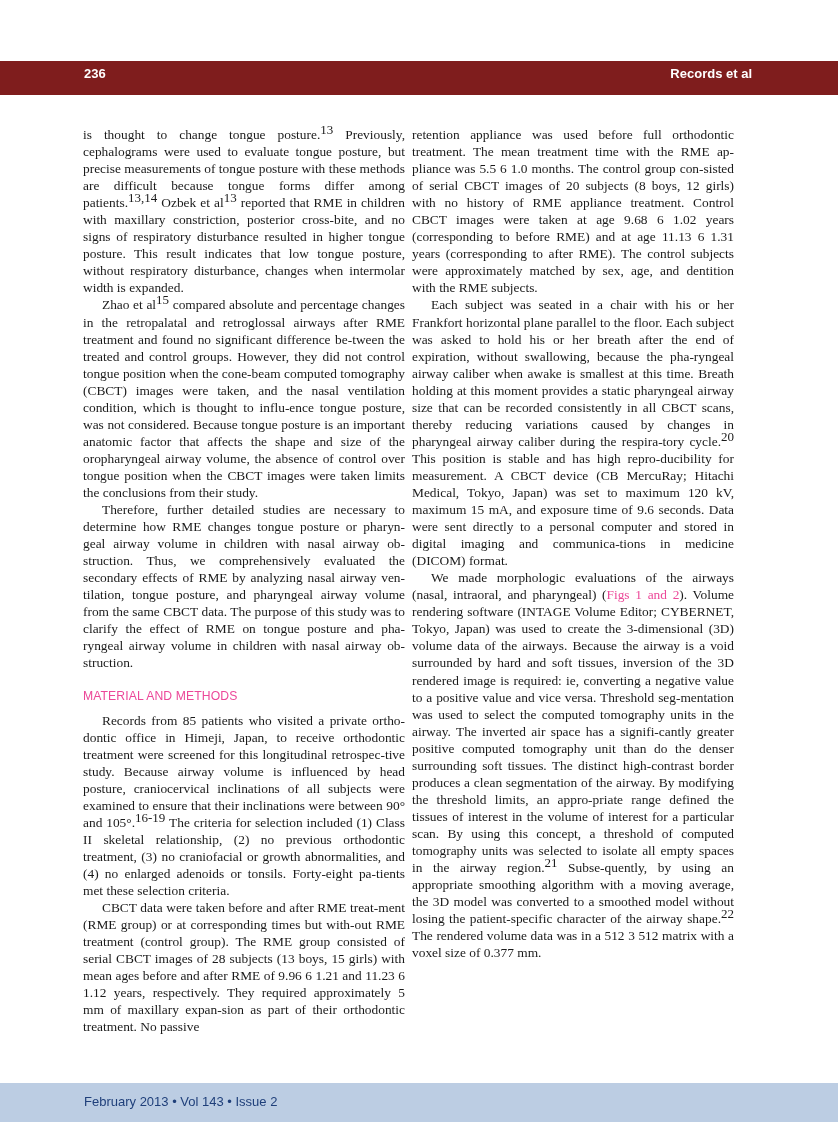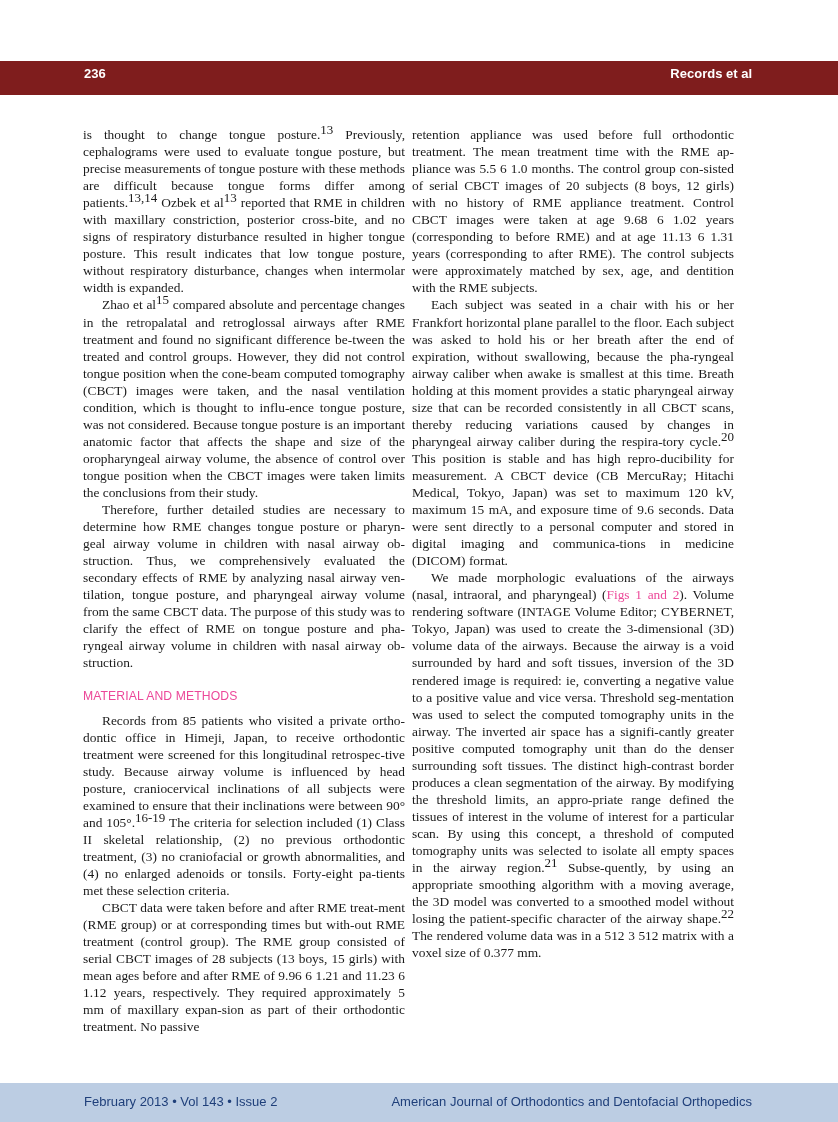--- a/index.html
+++ b/index.html
@@ -55,14 +55,13 @@
 </div>
 
 <div class="col col-right">
   <p>retention appliance was used before full orthodontic treatment. The mean treatment time with the RME ap-pliance was 5.5 6 1.0 months. The control group con-sisted of serial CBCT images of 20 subjects (8 boys, 12 girls) with no history of RME appliance treatment. Control CBCT images were taken at age 9.68 6 1.02 years (corresponding to before RME) and at age 11.13 6 1.31 years (corresponding to after RME). The control subjects were approximately matched by sex, age, and dentition with the RME subjects.</p>
   <p class="indent"><span>Each subject was seated in a chair with his or her Frankfort horizontal plane parallel to the floor. Each subject was asked to hold his or her breath after the end of expiration, without swallowing, because the pha-ryngeal airway caliber when awake is smallest at this time. Breath holding at this moment provides a static pharyngeal airway size that can be recorded consistently in all CBCT scans, thereby reducing variations caused by changes in pharyngeal airway caliber during the respira-tory cycle.</span><sup>20</sup><span> This position is stable and has high repro-ducibility for measurement. A CBCT device (CB MercuRay; Hitachi Medical, Tokyo, Japan) was set to maximum 120 kV, maximum 15 mA, and exposure time of 9.6 seconds. Data were sent directly to a personal computer and stored in digital imaging and communica-tions in medicine (DICOM) format.</span></p>
   <p class="indent"><span>We made morphologic evaluations of the airways (nasal, intraoral, and pharyngeal) (</span><span class="ref-link">Figs 1 and 2</span><span>). Volume rendering software (INTAGE Volume Editor; CYBERNET, Tokyo, Japan) was used to create the 3-dimensional (3D) volume data of the airways. Because the airway is a void surrounded by hard and soft tissues, inversion of the 3D rendered image is required: ie, converting a negative value to a positive value and vice versa. Threshold seg-mentation was used to select the computed tomography units in the airway. The inverted air space has a signifi-cantly greater positive computed tomography unit than do the denser surrounding soft tissues. The distinct high-contrast border produces a clean segmentation of the airway. By modifying the threshold limits, an appro-priate range defined the tissues of interest in the volume of interest for a particular scan. By using this concept, a threshold of computed tomography units was selected to isolate all empty spaces in the airway region.</span><sup>21</sup><span> Subse-quently, by using an appropriate smoothing algorithm with a moving average, the 3D model was converted to a smoothed model without losing the patient-specific character of the airway shape.</span><sup>22</sup><span> The rendered volume data was in a 512 3 512 matrix with a voxel size of 0.377 mm.</span></p>
 </div>
 
 <div class="footer-bar">
   <span class="issue">February 2013 • Vol 143 • Issue 2</span>
-  <span class="journal">American Journal of Orthodontics and Dentofacial Orthopedics</span>
 </div>
 
 </body></html>

